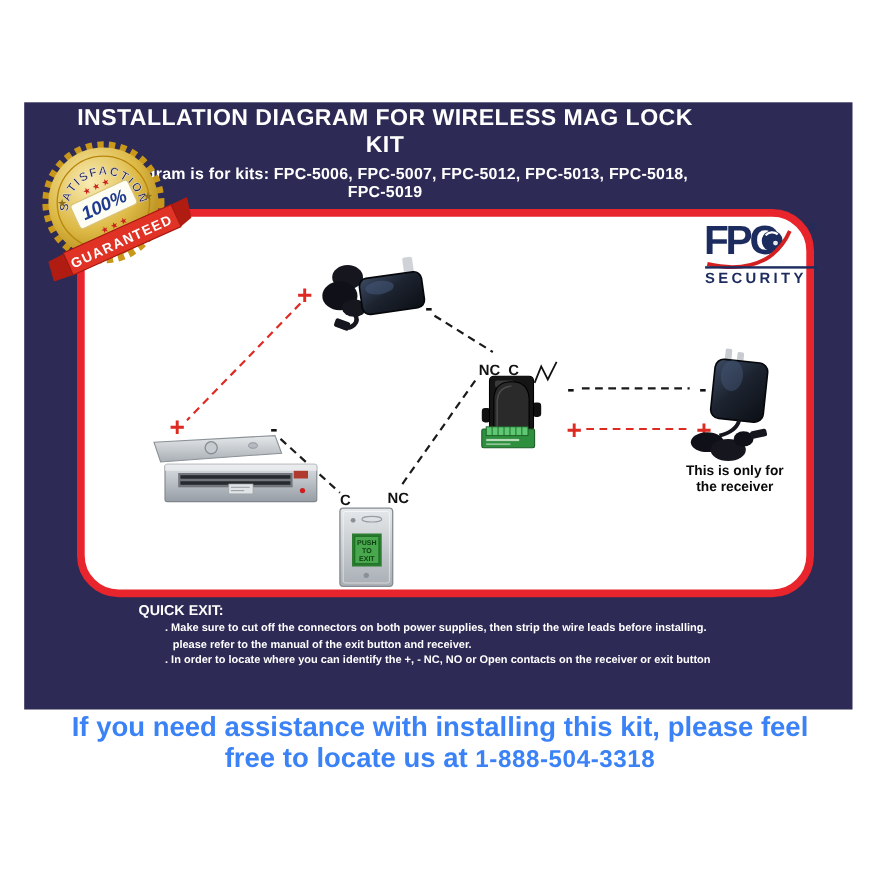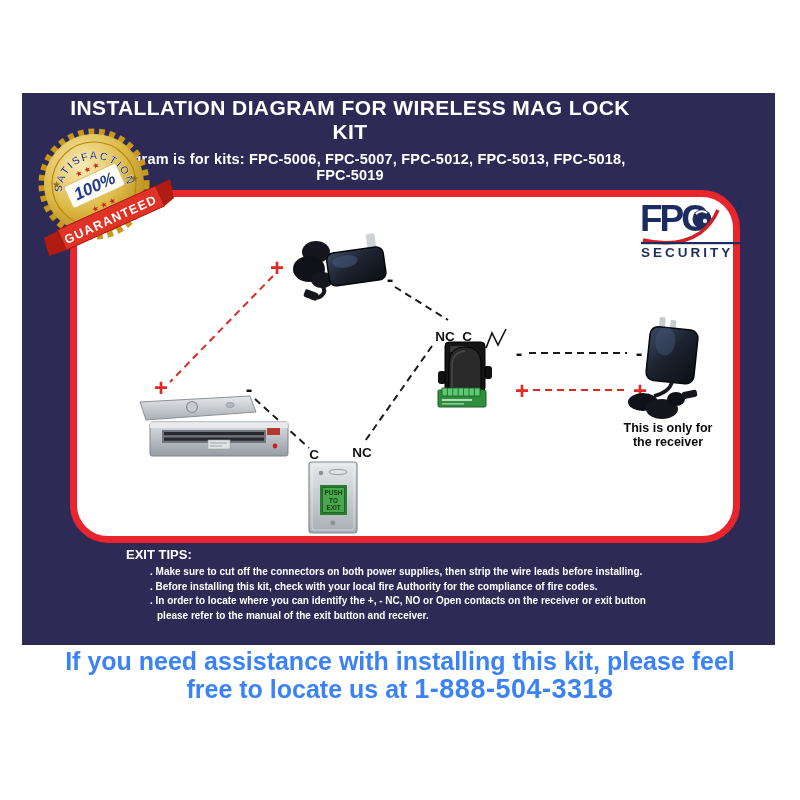--- a/index.html
+++ b/index.html
@@ -10,21 +10,21 @@
   .header .subtitle{font-size:14.5px;font-weight:bold;letter-spacing:.2px;margin:0;}
   .white-panel{position:absolute;left:70px;top:190px;width:670px;height:353px;box-sizing:border-box;background:#ffffff;border:7px solid #e8242c;border-radius:38px;}
   .diagram-svg{position:absolute;left:70px;top:190px;width:670px;height:355px;}
   .badge-svg{position:absolute;left:32px;top:124px;width:145px;height:135px;}
   .logo-svg{position:absolute;left:640px;top:197px;width:108px;height:62px;}
   .quick-tips{position:absolute;left:126px;top:547px;width:645px;color:#ffffff;font-weight:bold;}
   .quick-tips .qt-heading{font-size:13px;margin:0 0 3px 0;}
   .quick-tips .qt-line{font-size:10px;line-height:14.6px;white-space:nowrap;margin-left:24px;}
   .quick-tips .qt-cont{padding-left:7px;}
   .footer{position:absolute;left:0;top:647px;width:800px;text-align:center;color:#3b82f6;font-weight:bold;font-size:25px;line-height:28px;}
-  .footer .phone{font-size:27px;letter-spacing:.5px;}
+  .footer .phone{font-size:22px;letter-spacing:.5px;}
   svg text{font-family:"Liberation Sans",sans-serif;}
 </style>
 </head>
 <body>
 
 <div class="navy-panel"></div>
 
 <div class="header">
   <div class="title">INSTALLATION DIAGRAM FOR WIRELESS MAG LOCK KIT</div>
   <div class="subtitle">This Diagram is for kits: FPC-5006, FPC-5007, FPC-5012, FPC-5013, FPC-5018, FPC-5019</div>
@@ -199,23 +199,22 @@
   <circle cx="62" cy="22" r="9.5" fill="#1c2c5e"></circle>
   <path d="M56,17 A8,8 0 0 1 67,16" fill="none" stroke="#ffffff" stroke-width="2"></path>
   <circle cx="65" cy="24" r="2.2" fill="#ffffff" opacity="0.9"></circle>
   <path d="M3,43 Q38,51 60,36 Q72,27 78,13" fill="none" stroke="#d42020" stroke-width="3.5"></path>
   <text x="96" y="12" font-size="9" fill="#1c2c5e">®</text>
   <rect x="1" y="45" width="102" height="2.2" fill="#1c2c5e"></rect>
   <text x="1" y="60" font-size="13.5" font-weight="bold" fill="#1c2c5e" letter-spacing="3">SECURITY</text>
 </svg>
 
 <div class="quick-tips">
-  <div class="qt-heading">EXIT TIPS:</div>
+  <div class="qt-heading">QUICK EXIT:</div>
   <div class="qt-line">. Make sure to cut off the connectors on both power supplies, then strip the wire leads before installing.</div>
-  <div class="qt-line">. Before installing this kit, check with your local fire Authority for the compliance of fire codes.</div>
+  <div class="qt-line qt-cont">please refer to the manual of the exit button and receiver.</div>
   <div class="qt-line">. In order to locate where you can identify the +, -  NC, NO or Open contacts on the receiver or exit button</div>
-  <div class="qt-line qt-cont">please refer to the manual of the exit button and receiver.</div>
 </div>
 
 <div class="footer">
   <div>If you need assistance with installing this kit, please feel</div>
   <div><span>free to locate us at </span><span class="phone">1-888-504-3318</span></div>
 </div>
 
 </body></html>

